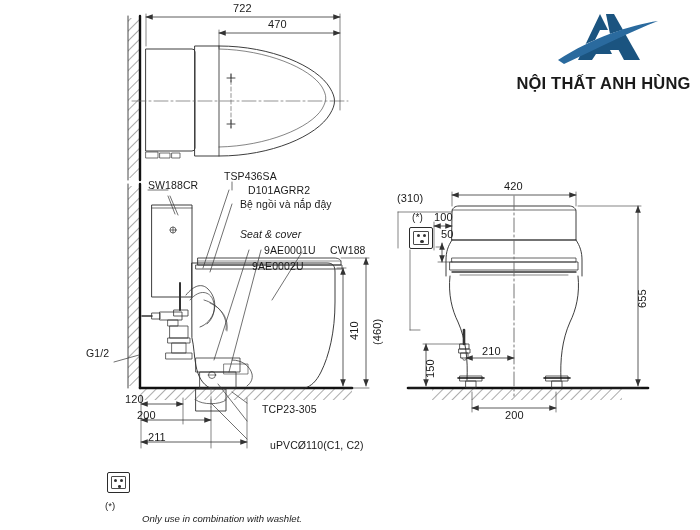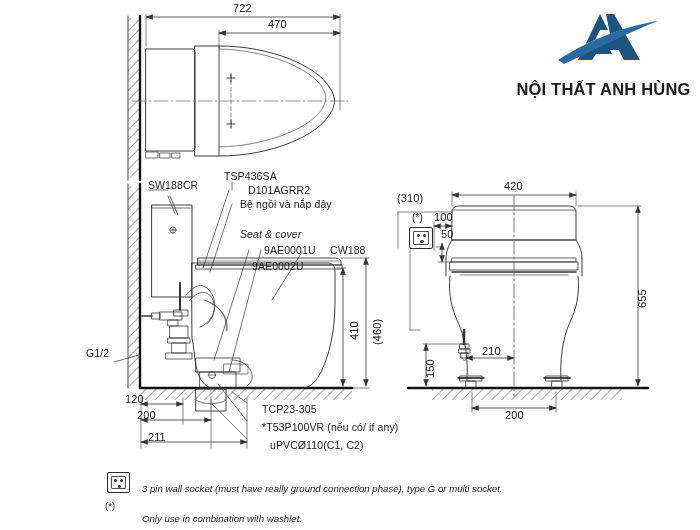--- a/index.html
+++ b/index.html
@@ -64,21 +64,21 @@
     width: 120px;
     height: 58px;
     margin: 0 auto;
     display: block;
   }
   #brand .word {
     font-family: "Liberation Sans", sans-serif;
     font-weight: bold;
     font-size: 16.5px;
     letter-spacing: 0.2px;
-    margin-top: 14px;
+    margin-top: 8px;
     white-space: nowrap;
   }
   
   .socket {
     position: absolute;
     box-sizing: border-box;
     border: 1.6px solid #2b2b2b;
     background: #fff;
     border-radius: 2px;
   }
@@ -317,21 +317,20 @@
   <div class="lbl" style="left:86px; top:347px;">G1/2</div>
 
   <div class="lbl dim" style="left:125px; top:393px;">120</div>
   <div class="lbl dim" style="left:137px; top:409px;">200</div>
   <div class="lbl dim" style="left:148px; top:431px;">211</div>
 
   <div class="lbl dim vert" style="left:348px; top:340px;">410</div>
   <div class="lbl dim vert" style="left:371px; top:345px;">(460)</div>
 
   <div class="lbl" style="left:262px; top:403px;">TCP23-305</div>
-  <div class="lbl" style="left:262px; top:421px;">*T53P100VR (nếu có/ if any)</div>
   <div class="lbl" style="left:270px; top:439px;">uPVCØ110(C1, C2)</div>
 
   <div class="lbl dim" style="left:504px; top:180px;">420</div>
   <div class="lbl dim" style="left:397px; top:192px;">(310)</div>
   <div class="lbl dim" style="left:434px; top:211px;">100</div>
   <div class="lbl dim" style="left:441px; top:228px;">50</div>
   <div class="lbl dim vert" style="left:636px; top:308px;">655</div>
   <div class="lbl dim vert" style="left:424px; top:378px;">150</div>
   <div class="lbl dim" style="left:482px; top:345px;">210</div>
   <div class="lbl dim" style="left:505px; top:409px;">200</div>
@@ -345,18 +344,17 @@
     <div class="pin" style="left:10px; bottom:5px; width:3.5px; height:3px;"></div>
   </div>
 
   <div class="socket" style="left:107px; top:472px; width:23px; height:21px;">
     <div class="inner"></div>
     <div class="pin" style="left:6px; top:5.5px; width:3px; height:3px;"></div>
     <div class="pin" style="right:6px; top:5.5px; width:3px; height:3px;"></div>
     <div class="pin" style="left:9.5px; bottom:4.5px; width:3.5px; height:3px;"></div>
   </div>
 
-  <div class="legend-txt it" style="left:142px; top:483px;">3 pin wall socket (must have really ground connection phase), type G or multi socket.</div>
 
   <div class="legend-txt" style="left:105px; top:500px;">(*)</div>
   <div class="legend-txt it" style="left:142px; top:513px;">Only use in combination with washlet.</div>
 
 </div>
 
 </body></html>

